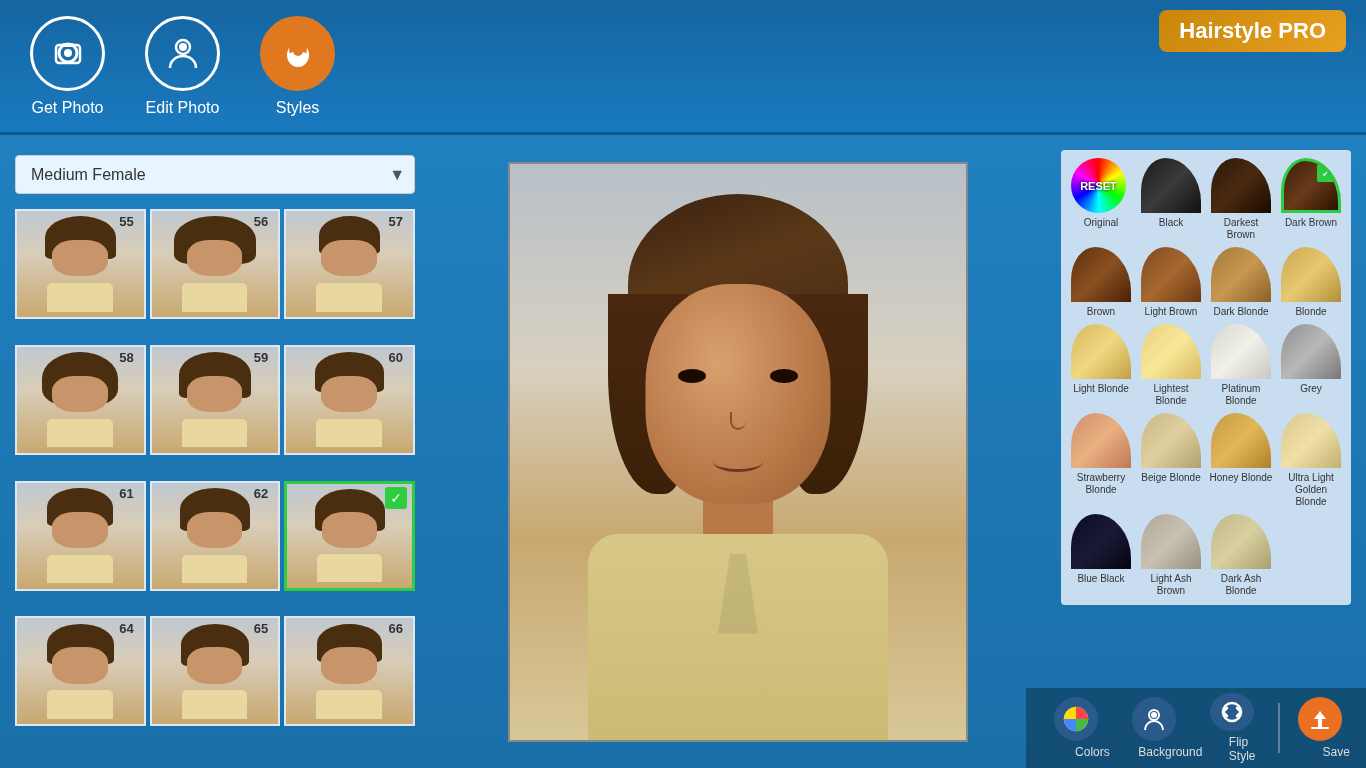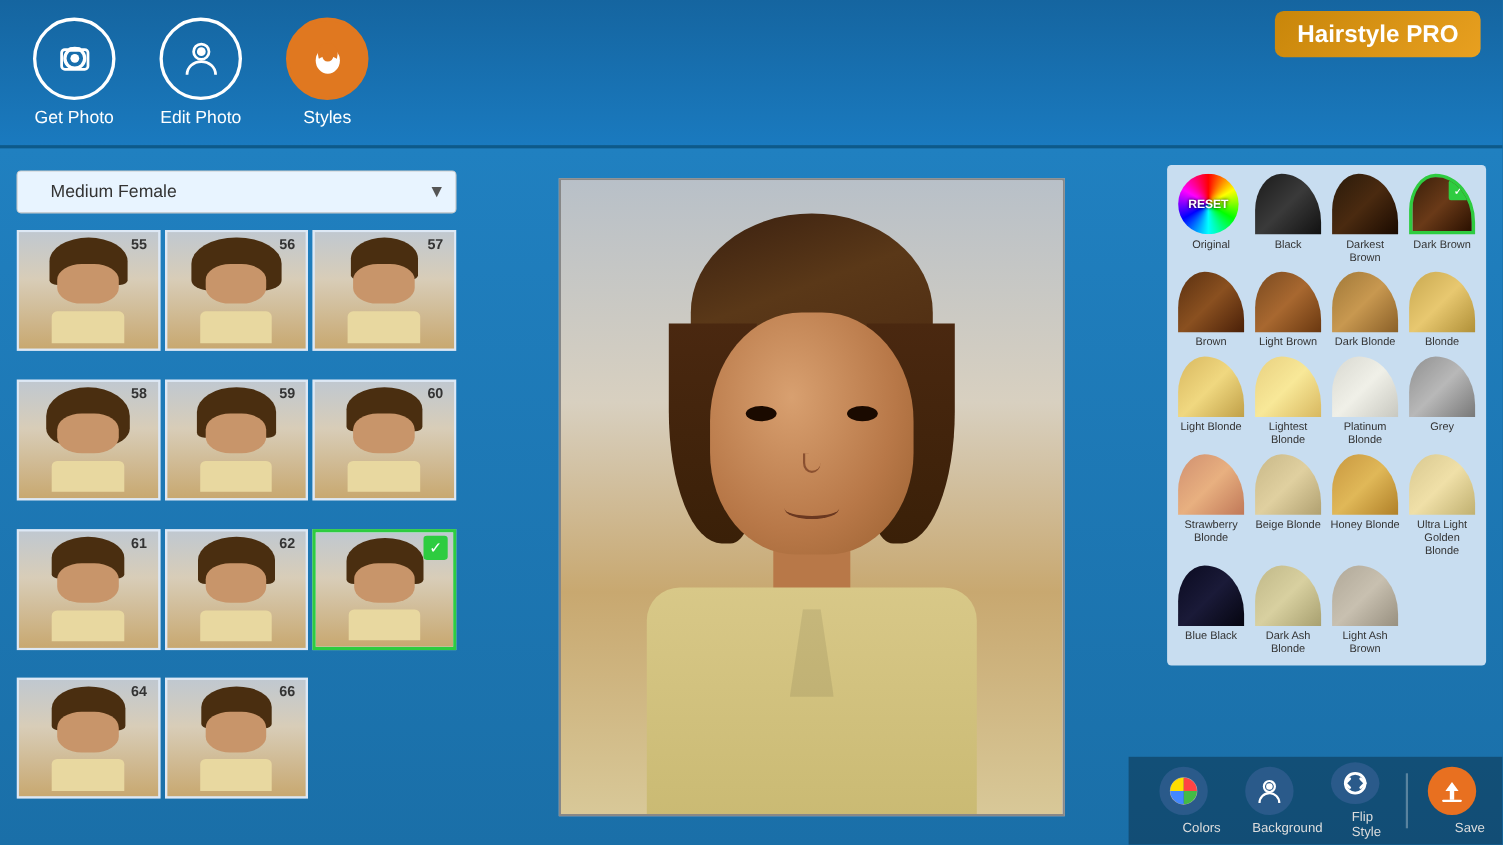--- a/index.html
+++ b/index.html
@@ -85,21 +85,21 @@
       padding: 20px 15px;
       display: flex;
       flex-direction: column;
     }
     .dropdown-wrapper {
       position: relative;
       margin-bottom: 15px;
     }
     .dropdown-wrapper select {
       width: 100%;
-      padding: 10px 30px;
+      padding: 10px 15px;
       border-radius: 4px;
       border: 1px solid #ccc;
       background: #e8f4ff;
       color: #333;
       font-size: 16px;
       appearance: none;
       cursor: pointer;
     }
     .dropdown-arrow {
       position: absolute;
@@ -536,20 +536,30 @@
               <div class="thumb-hair" style="width:66%;height:42%;left:17%;"></div>
               <div class="thumb-face"></div>
               <div class="thumb-body"></div>
             </div>
           </div>
         <span class="style-num">64</span>
       </div>
       <div class="style-item">
         <div class="face-thumb">
             <div class="thumb-person">
+              <div class="thumb-hair" style="width:68%;height:44%;left:16%;"></div>
+              <div class="thumb-face"></div>
+              <div class="thumb-body"></div>
+            </div>
+          </div>
+        <span class="style-num">65</span>
+      </div>
+      <div class="style-item">
+        <div class="face-thumb">
+            <div class="thumb-person">
               <div class="thumb-hair" style="width:64%;height:40%;left:18%;"></div>
               <div class="thumb-face"></div>
               <div class="thumb-body"></div>
             </div>
           </div>
         <span class="style-num">66</span>
       </div>
     </div>
   </div>
 
@@ -659,26 +669,26 @@
       <div class="color-item">
         <div class="color-swatch swatch-ultra-light"></div>
         <span class="color-name">Ultra Light Golden Blonde</span>
       </div>
 
       <div class="color-item">
         <div class="color-swatch swatch-blue-black"></div>
         <span class="color-name">Blue Black</span>
       </div>
       <div class="color-item">
+        <div class="color-swatch swatch-light-ash"></div>
+        <span class="color-name">Light Ash Brown</span>
+      </div>
+      <div class="color-item">
         <div class="color-swatch swatch-dark-ash"></div>
         <span class="color-name">Dark Ash Blonde</span>
-      </div>
-      <div class="color-item">
-        <div class="color-swatch swatch-light-ash"></div>
-        <span class="color-name">Light Ash Brown</span>
       </div>
 
     </div>
   </div>
 
   <div id="toolbar">
     <div class="toolbar-btn">
       <div class="toolbar-icon">
         <svg width="28" height="28" viewBox="0 0 28 28">
           <circle cx="14" cy="14" r="12" fill="none" stroke="#aaa" stroke-width="1"></circle>

